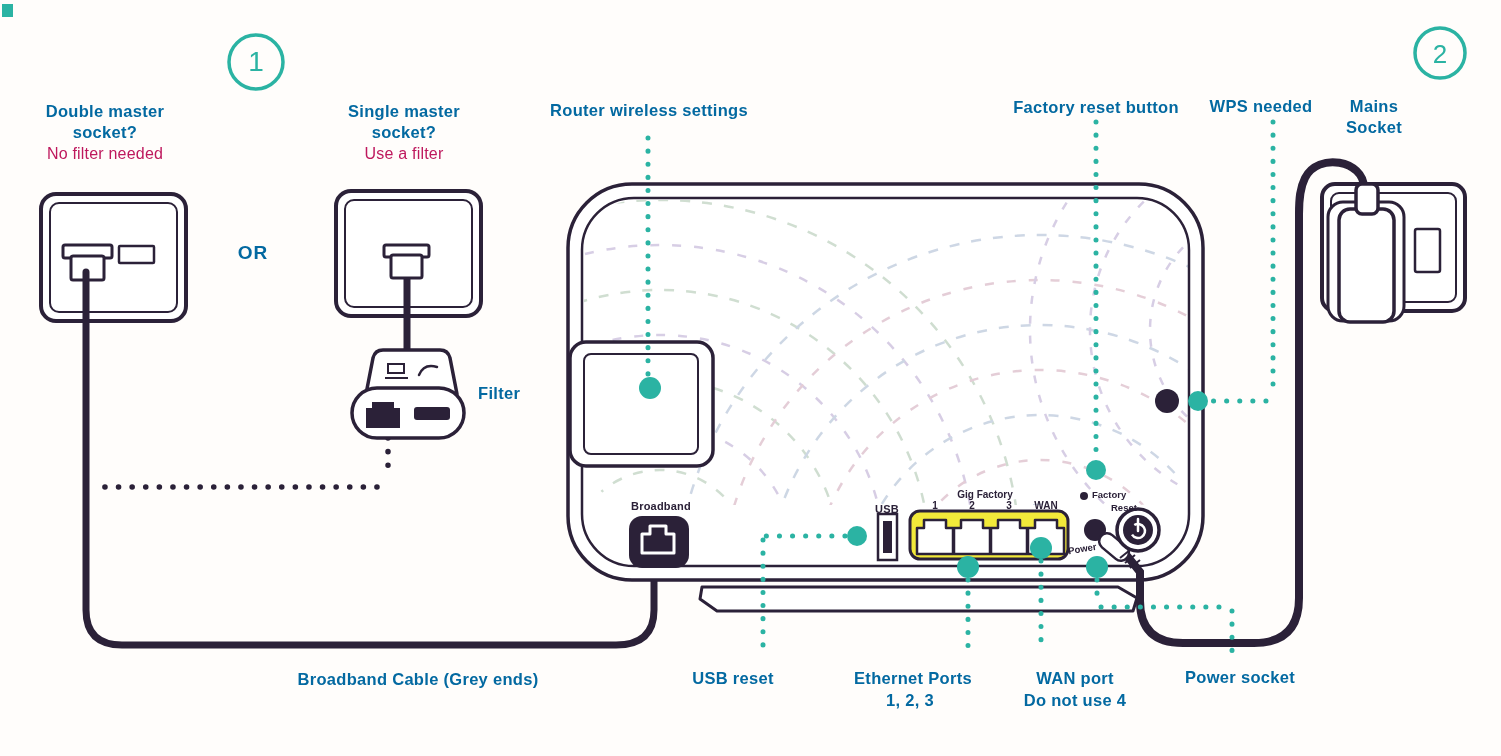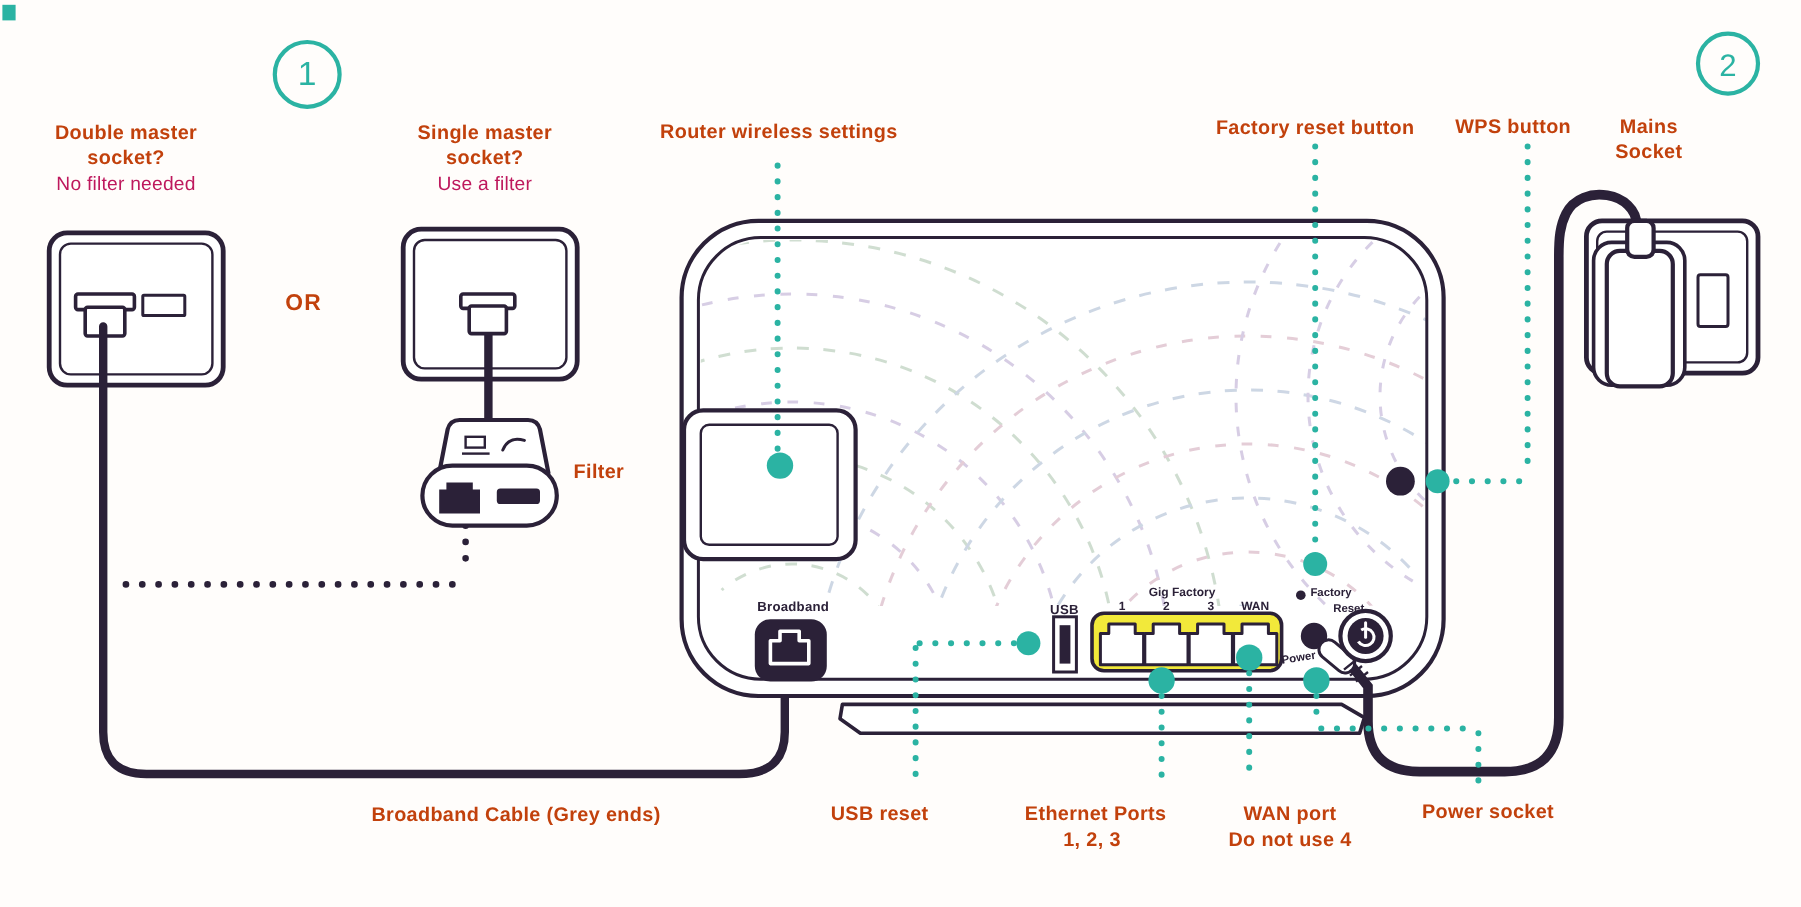--- a/index.html
+++ b/index.html
@@ -1,20 +1,20 @@
 <!DOCTYPE html>
 <html><head>
 <meta charset="utf-8">
 <style>
   html,body{margin:0;padding:0;background:#fffdfb;}
   #stage{position:relative;width:1501px;height:756px;background:#fffdfb;overflow:hidden;
          font-family:"Liberation Sans",sans-serif;}
   svg{position:absolute;left:0;top:0;}
   .lbl{position:absolute;white-space:nowrap;}
-  .teal{color:#c2410c;font-weight:bold;}
+  .teal{color:#0369a1;font-weight:bold;}
   .gray{color:#be185d;font-weight:500;}
   .ink{color:#2b2138;font-weight:bold;}
   .cx{transform:translateX(-50%);}
   .t16{font-size:16.5px;letter-spacing:.3px;}
   .t15{font-size:16px;letter-spacing:.2px;}
   .t19{font-size:19px;letter-spacing:1px;}
   .t11{font-size:11px;letter-spacing:.2px;}
   .t10{font-size:10px;}
   .t9{font-size:9.5px;}
   .wrap{white-space:normal;text-align:center;line-height:21px;}
@@ -192,25 +192,25 @@
 
 <div class="lbl teal t19 cx" style="left:253px;top:242px;">OR</div>
 
 <div class="lbl teal t16 wrap" style="left:329px;top:101px;width:150px;white-space:normal;">Single master socket?</div>
 <div class="lbl gray t15 cx" style="left:404px;top:145px;">Use a filter</div>
 
 <div class="lbl teal t16" style="left:478px;top:384px;">Filter</div>
 
 <div class="lbl teal t16 cx" style="left:649px;top:101px;">Router wireless settings</div>
 <div class="lbl teal t16 cx" style="left:1096px;top:98px;">Factory reset button</div>
-<div class="lbl teal t16 cx" style="left:1261px;top:97px;">WPS button</div>
+<div class="lbl teal t16 cx" style="left:1261px;top:97px;">WPS needed</div>
 <div class="lbl teal t16 cx" style="left:1374px;top:97px;">Mains</div>
 <div class="lbl teal t16 cx" style="left:1374px;top:118px;">Socket</div>
 
-<div class="lbl teal t16 cx" style="left:412px;top:670px;padding-left:36px;">Broadband Cable (Grey ends)</div>
+<div class="lbl teal t16 cx" style="left:400px;top:670px;padding-left:36px;">Broadband Cable (Grey ends)</div>
 <div class="lbl teal t16 cx" style="left:733px;top:669px;">USB reset</div>
 <div class="lbl teal t16 cx" style="left:913px;top:669px;">Ethernet Ports</div>
 <div class="lbl teal t16 cx" style="left:910px;top:691px;">1, 2, 3</div>
 <div class="lbl teal t16 cx" style="left:1075px;top:669px;text-align:center;">WAN port</div>
 <div class="lbl teal t16 cx" style="left:1075px;top:691px;">Do not use 4</div>
 <div class="lbl teal t16 cx" style="left:1240px;top:668px;">Power socket</div>
 
 <div class="lbl ink t11 cx" style="left:661px;top:500px;">Broadband</div>
 <div class="lbl ink t11 cx" style="left:887px;top:503px;">USB</div>
 <div class="lbl ink t10 cx" style="left:985px;top:489px;">Gig Factory</div>

